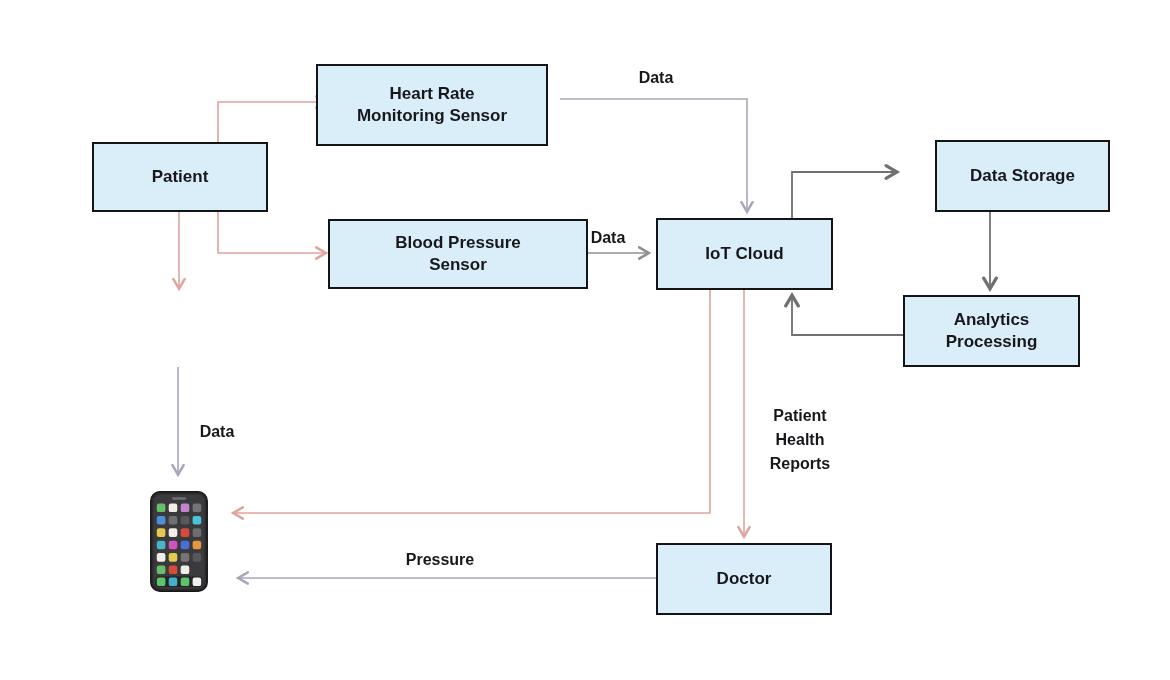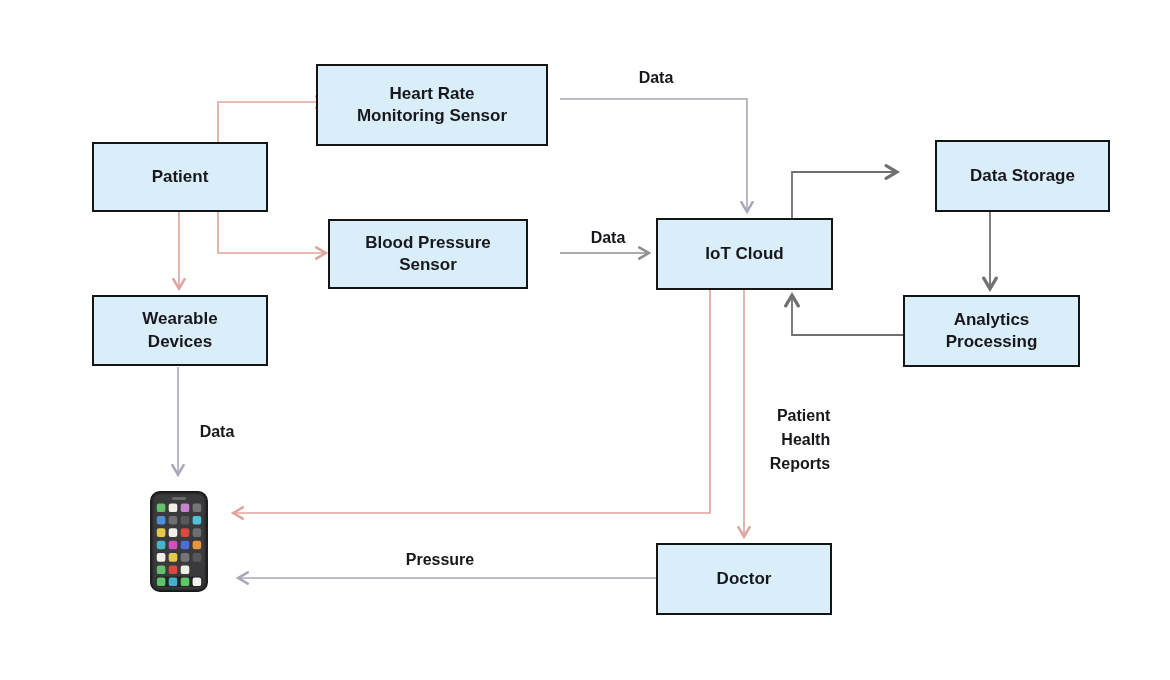--- a/index.html
+++ b/index.html
@@ -27,21 +27,21 @@
     box-sizing: border-box;
     color: #17171c;
     font-size: 17px;
     font-weight: 700;
     line-height: 1.3;
     white-space: pre-line;
   }
   .edge-label {
     position: absolute;
     transform: translate(-50%, -50%);
-    text-align: right;
+    text-align: center;
     color: #17171c;
     font-size: 16px;
     font-weight: 700;
     line-height: 1.5;
     white-space: pre-line;
   }
   .phone {
     position: absolute;
     left: 150px;
     top: 491px;
@@ -80,24 +80,22 @@
     <path d="M990,212 L990,288" fill="none" stroke="#707070" stroke-width="1.8" marker-end="url(#m-dark)"></path>
     <path d="M903,335 L792,335 L792,296" fill="none" stroke="#707070" stroke-width="1.8" marker-end="url(#m-dark)"></path>
     <path d="M710,290 L710,513 L234,513" fill="none" stroke="#dfa49d" stroke-width="1.6" marker-end="url(#m-pink)"></path>
     <path d="M744,290 L744,536" fill="none" stroke="#dfa49d" stroke-width="1.6" marker-end="url(#m-pink)"></path>
     <path d="M656,578 L239,578" fill="none" stroke="#a6a8ba" stroke-width="1.6" marker-end="url(#m-lav)"></path>
   </svg>
 
   <div class="node" style="left:92px;  top:142px; width:176px; height:70px;">Patient</div>
   <div class="node" style="left:316px; top:64px;  width:232px; height:82px;">Heart Rate
 Monitoring Sensor</div>
-  <div class="node" style="left:328px; top:219px; width:200px; height:70px;">Blood Pressure
+  <div class="node" style="left:328px; top:219px; width:260px; height:70px;">Blood Pressure
 Sensor</div>
-  <div class="node" style="left:92px;  top:295px; width:176px; height:71px;">Wearable
-Devices</div>
   <div class="node" style="left:656px; top:218px; width:177px; height:72px;">IoT Cloud</div>
   <div class="node" style="left:903px; top:140px; width:175px; height:72px;margin-left:32px;">Data Storage</div>
   <div class="node" style="left:656px; top:543px; width:176px; height:72px;">Doctor</div>
   <div class="node" style="left:903px; top:295px; width:177px; height:72px;">Analytics
 Processing</div>
 
   <div class="edge-label" style="left:656px; top:78px;">Data</div>
   <div class="edge-label" style="left:608px; top:238px;">Data</div>
   <div class="edge-label" style="left:217px; top:432px;">Data</div>
   <div class="edge-label" style="left:800px; top:440px;">Patient

